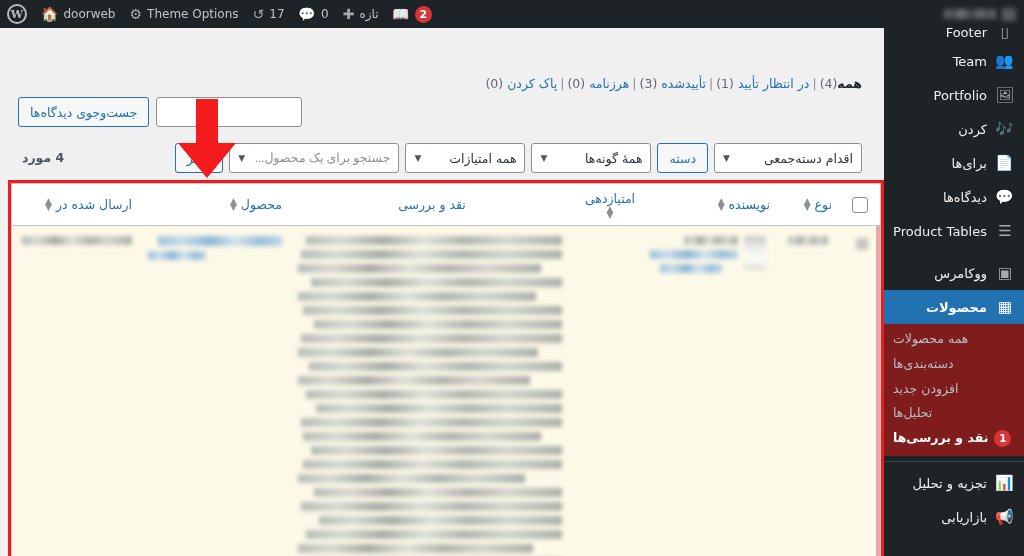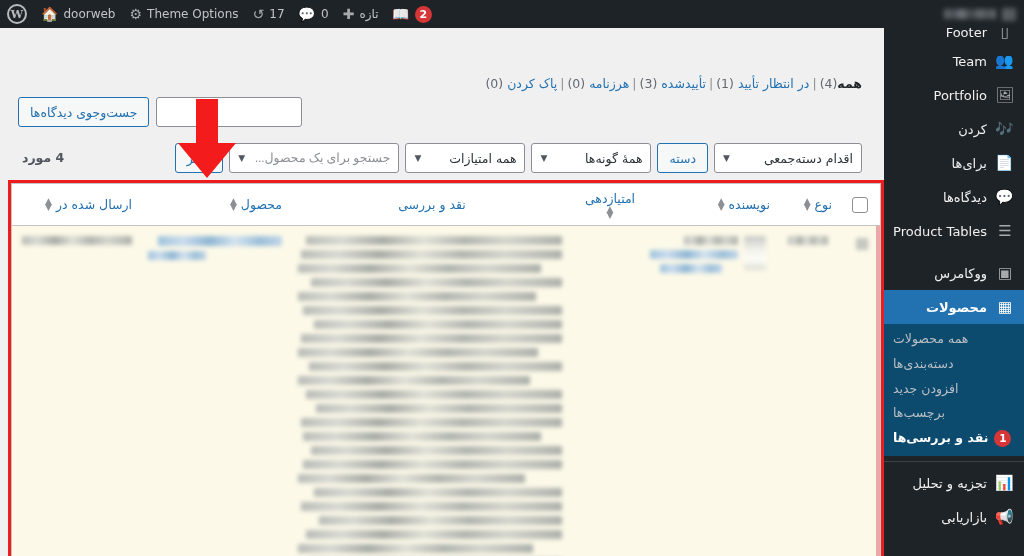--- a/index.html
+++ b/index.html
@@ -91,21 +91,21 @@
   }
   .menu-item.current .mi-icon { color: #fff; }
   .menu-item.current::after {
     content: ""; position: absolute; left: -8px; top: 50%;
     transform: translateY(-50%);
     border-top: 8px solid transparent;
     border-bottom: 8px solid transparent;
     border-left: 8px solid #f0f0f1;
   }
   .menu-sep { height: 8px; }
-  .submenu { background: #0c4a6e; padding: 3px 0 5px 0; }
+  .submenu { background: #7f1d1d; padding: 3px 0 5px 0; }
   .submenu-item {
     padding: 3px 22px 3px 9px;
     color: #b9bfc4; font-size: 12.5px;
     text-align: right; white-space: nowrap;
     display:flex; align-items:center; justify-content:flex-end; gap:6px;
     line-height: 1.5;
   }
   .submenu-item.current { color: #fff; font-weight: 700; }
   .sub-badge {
     background: #d63638; color:#fff; border-radius: 10px;
@@ -383,21 +383,21 @@
       <div class="submenu-item">
         <span>همه محصولات</span>
       </div>
       <div class="submenu-item">
         <span>دسته‌بندی‌ها</span>
       </div>
       <div class="submenu-item">
         <span>افزودن جدید</span>
       </div>
       <div class="submenu-item">
-        <span>برچسب‌ها</span>
+        <span>تحلیل‌ها</span>
       </div>
       <div class="submenu-item current">
         <span class="sub-badge">1</span>
         <span>نقد و بررسی‌ها</span>
       </div>
     </div>
 
     <div class="sidebar-divider"></div>
 
     <div class="menu-item">

